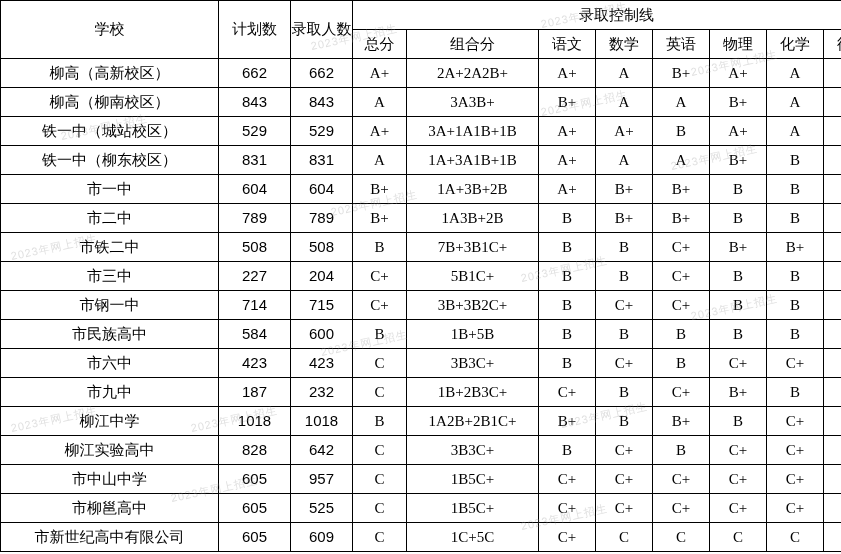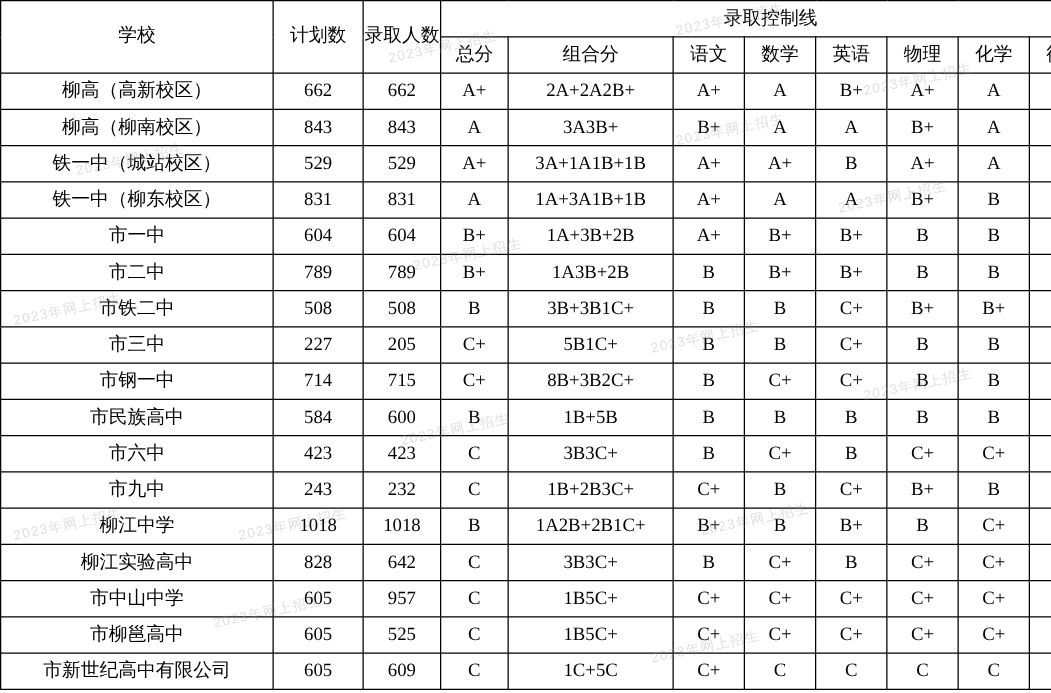--- a/index.html
+++ b/index.html
@@ -74,21 +74,21 @@
     font-size: 16px;
     font-family: Liberation Serif, serif;
   }
   .head-sub {
     font-size: 15px;
   }
   .ctrl-head {
     font-size: 16px;
   }
   .num-cell {
-    font-family: Liberation Serif, serif;
+    font-family: Liberation Sans, sans-serif;
     font-size: 15px;
   }
   .grade-cell {
     font-family: "Liberation Serif", serif;
     font-size: 15px;
   }
 </style>
 </head>
 <body>
 
@@ -222,47 +222,47 @@
           <td class="grade-cell">B+</td>
           <td class="grade-cell">B</td>
           <td class="grade-cell">B</td>
           <td class="grade-cell">B</td>
         </tr>
         <tr>
           <td class="school-cell">市铁二中</td>
           <td class="num-cell">508</td>
           <td class="num-cell">508</td>
           <td class="grade-cell">B</td>
-          <td class="grade-cell">3B+3B1C+</td>
+          <td class="grade-cell">7B+3B1C+</td>
           <td class="grade-cell">B</td>
           <td class="grade-cell">B</td>
           <td class="grade-cell">C+</td>
           <td class="grade-cell">B+</td>
           <td class="grade-cell">B+</td>
           <td class="grade-cell">B</td>
         </tr>
         <tr>
           <td class="school-cell">市三中</td>
           <td class="num-cell">227</td>
-          <td class="num-cell">205</td>
+          <td class="num-cell">204</td>
           <td class="grade-cell">C+</td>
           <td class="grade-cell">5B1C+</td>
           <td class="grade-cell">B</td>
           <td class="grade-cell">B</td>
           <td class="grade-cell">C+</td>
           <td class="grade-cell">B</td>
           <td class="grade-cell">B</td>
           <td class="grade-cell">B</td>
         </tr>
         <tr>
           <td class="school-cell">市钢一中</td>
           <td class="num-cell">714</td>
           <td class="num-cell">715</td>
           <td class="grade-cell">C+</td>
-          <td class="grade-cell">8B+3B2C+</td>
+          <td class="grade-cell">3B+3B2C+</td>
           <td class="grade-cell">B</td>
           <td class="grade-cell">C+</td>
           <td class="grade-cell">C+</td>
           <td class="grade-cell">B</td>
           <td class="grade-cell">B</td>
           <td class="grade-cell">B</td>
         </tr>
         <tr>
           <td class="school-cell">市民族高中</td>
           <td class="num-cell">584</td>
@@ -284,21 +284,21 @@
           <td class="grade-cell">3B3C+</td>
           <td class="grade-cell">B</td>
           <td class="grade-cell">C+</td>
           <td class="grade-cell">B</td>
           <td class="grade-cell">C+</td>
           <td class="grade-cell">C+</td>
           <td class="grade-cell">B</td>
         </tr>
         <tr>
           <td class="school-cell">市九中</td>
-          <td class="num-cell">243</td>
+          <td class="num-cell">187</td>
           <td class="num-cell">232</td>
           <td class="grade-cell">C</td>
           <td class="grade-cell">1B+2B3C+</td>
           <td class="grade-cell">C+</td>
           <td class="grade-cell">B</td>
           <td class="grade-cell">C+</td>
           <td class="grade-cell">B+</td>
           <td class="grade-cell">B</td>
           <td class="grade-cell">C+</td>
         </tr>

